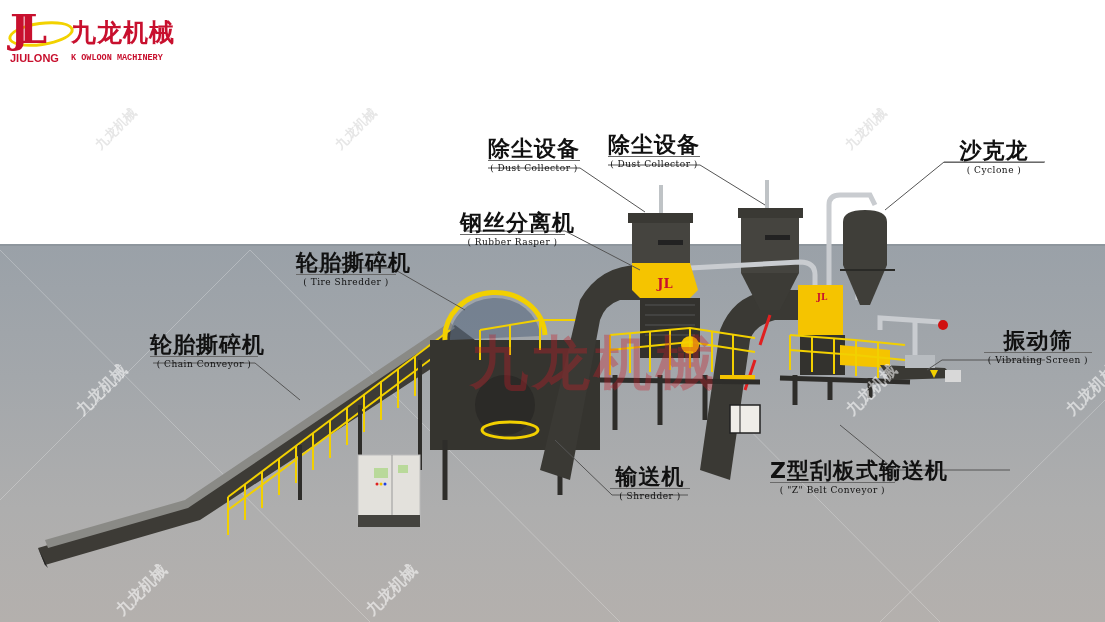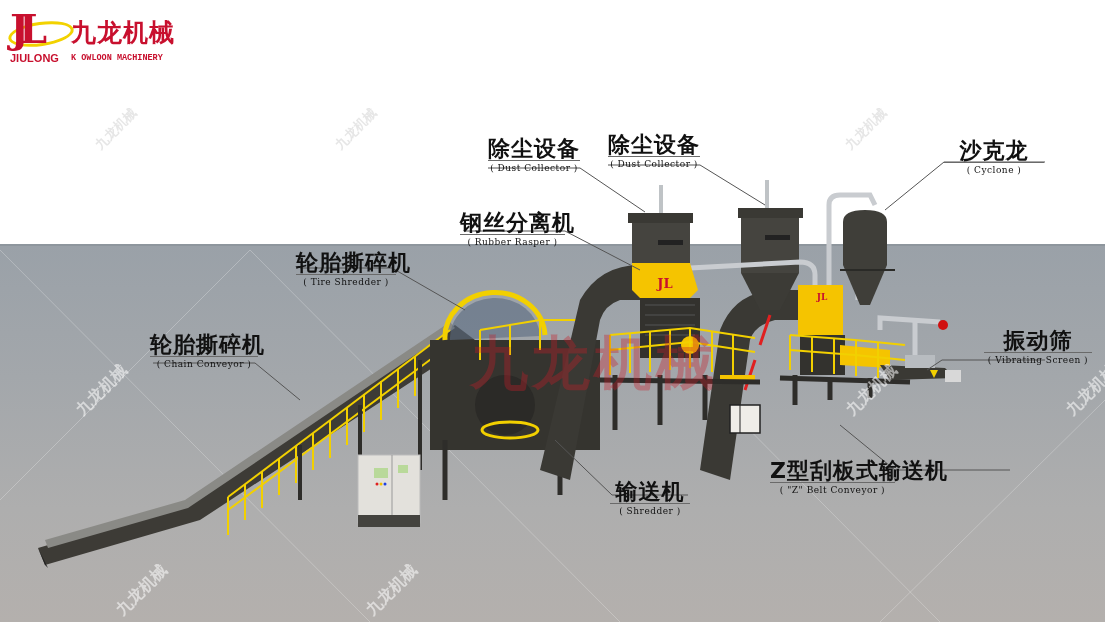--- a/index.html
+++ b/index.html
@@ -268,18 +268,18 @@
   <div class="label" style="left:942px;top:330px;width:108px;margin-left:42px;">
     <div class="cn">振动筛</div>
     <div class="rule"></div>
     <div class="en">( Vibrating Screen )</div>
   </div>
   <div class="label" style="left:770px;top:460px;width:125px;">
     <div class="cn">Z型刮板式输送机</div>
     <div class="rule"></div>
     <div class="en">( "Z" Belt Conveyor )</div>
   </div>
-  <div class="label" style="left:610px;top:481px;width:80px;">
+  <div class="label" style="left:610px;top:466px;width:80px;">
     <div class="cn">输送机</div>
     <div class="rule"></div>
     <div class="en">( Shredder )</div>
   </div>
 </div>
 
 </body></html>

